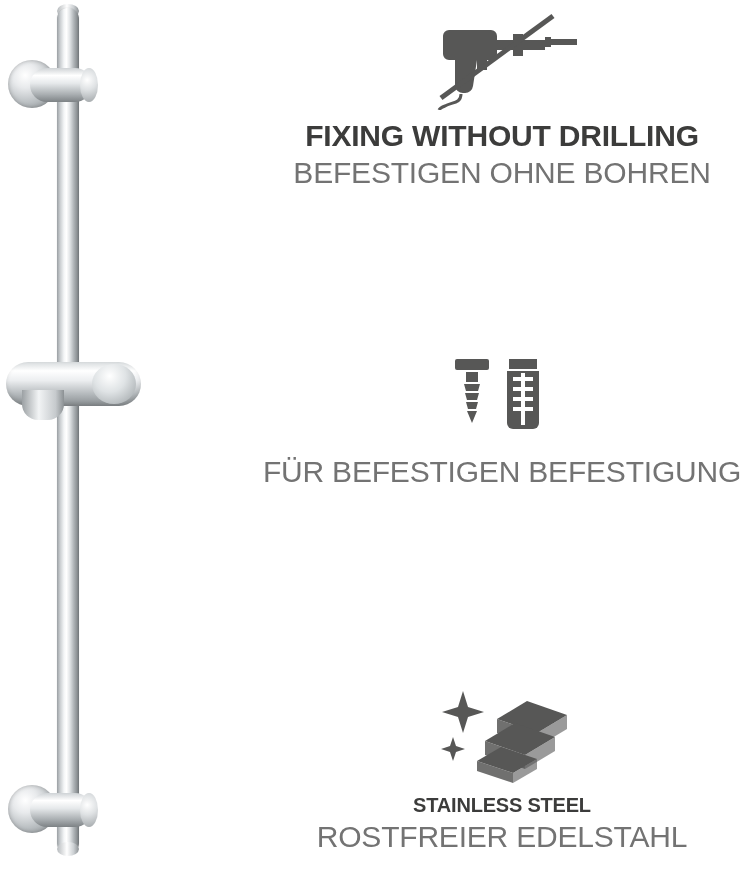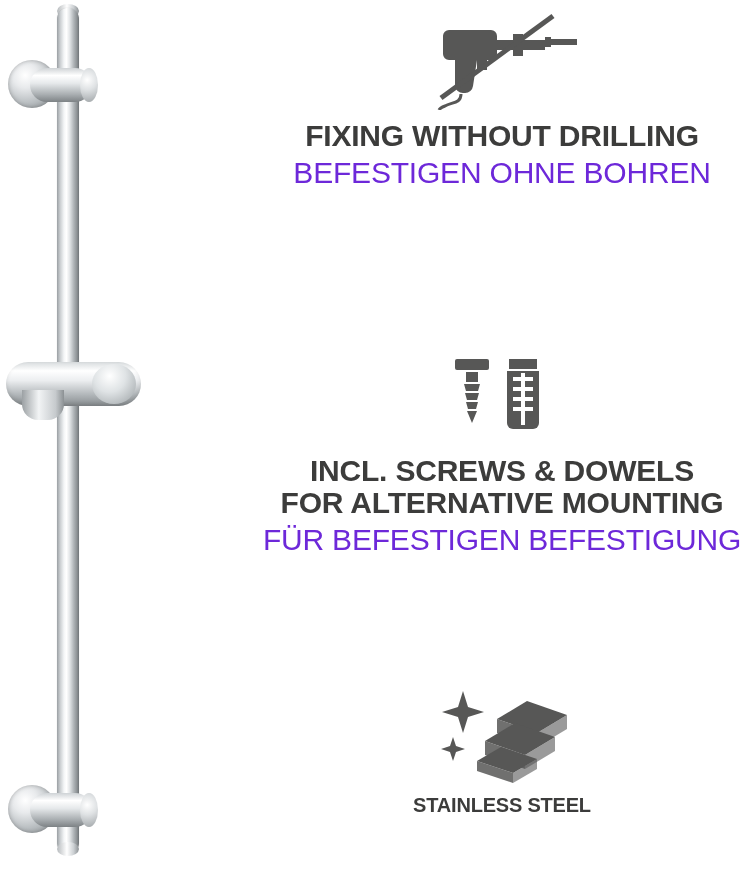--- a/index.html
+++ b/index.html
@@ -175,21 +175,21 @@
     color: #3c3c3b;
     font-weight: bold;
     font-size: 31px;
     line-height: 1.06;
     letter-spacing: -0.2px;
     margin: 0 6px;
   }
   .headline .line2 { display: block; }
 
   .subline {
-    color: #6d28d9;
+    color: #737373;
     font-size: 30px;
     line-height: 1.1;
     letter-spacing: -0.2px;
     margin: 4px 6px 0 6px;
     font-weight: normal;
   }
   .subline .line2 { display: block; }
 
   #feature-0 .headline { font-size: 30px; }
   #feature-1 .headline { font-size: 30px; }
@@ -274,24 +274,20 @@
           </g>
           <g fill="#ffffff">
             <rect x="66" y="22" width="20" height="4"></rect>
             <rect x="66" y="32" width="20" height="4"></rect>
             <rect x="66" y="42" width="20" height="4"></rect>
             <rect x="66" y="52" width="20" height="4"></rect>
             <rect x="74" y="18" width="4" height="52"></rect>
           </g>
         </svg>
       </div>
-      <div class="headline">
-        <span>INCL. SCREWS &amp; DOWELS</span>
-        <span class="line2">FOR ALTERNATIVE MOUNTING</span>
-      </div>
       <div class="subline">
         <span class="line2">FÜR BEFESTIGEN BEFESTIGUNG</span>
       </div>
     </div>
 
     <div class="feature" id="feature-2">
       <div class="feature-icon">
         <svg width="130" height="100" viewBox="0 0 130 100" aria-hidden="true">
           <g fill="#575756">
 
@@ -309,16 +305,19 @@
 
             <path d="M40 76 l24 -14 l36 12 l-24 14 z"></path>
             <path d="M40 76 l36 12 v10 l-36 -12 z" opacity="0.85"></path>
             <path d="M76 88 l24 -14 v10 l-24 14 z" opacity="0.6"></path>
           </g>
         </svg>
       </div>
       <div class="headline">
         <span>STAINLESS STEEL</span>
       </div>
+      <div class="subline">
+        <span>ROSTFREIER EDELSTAHL</span>
+      </div>
     </div>
 
   </div>
 </div>
 
 </body></html>

